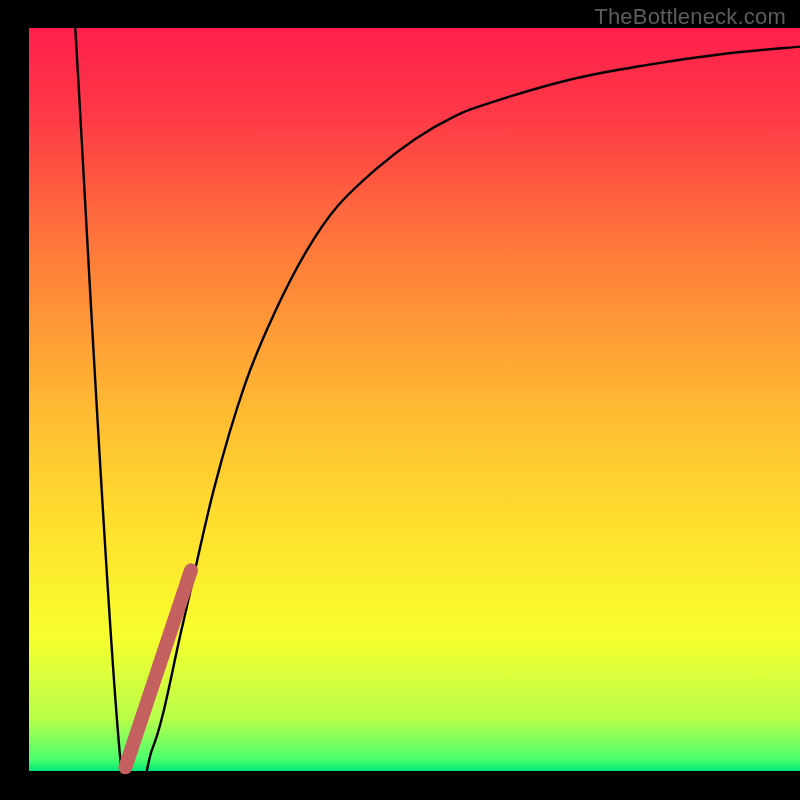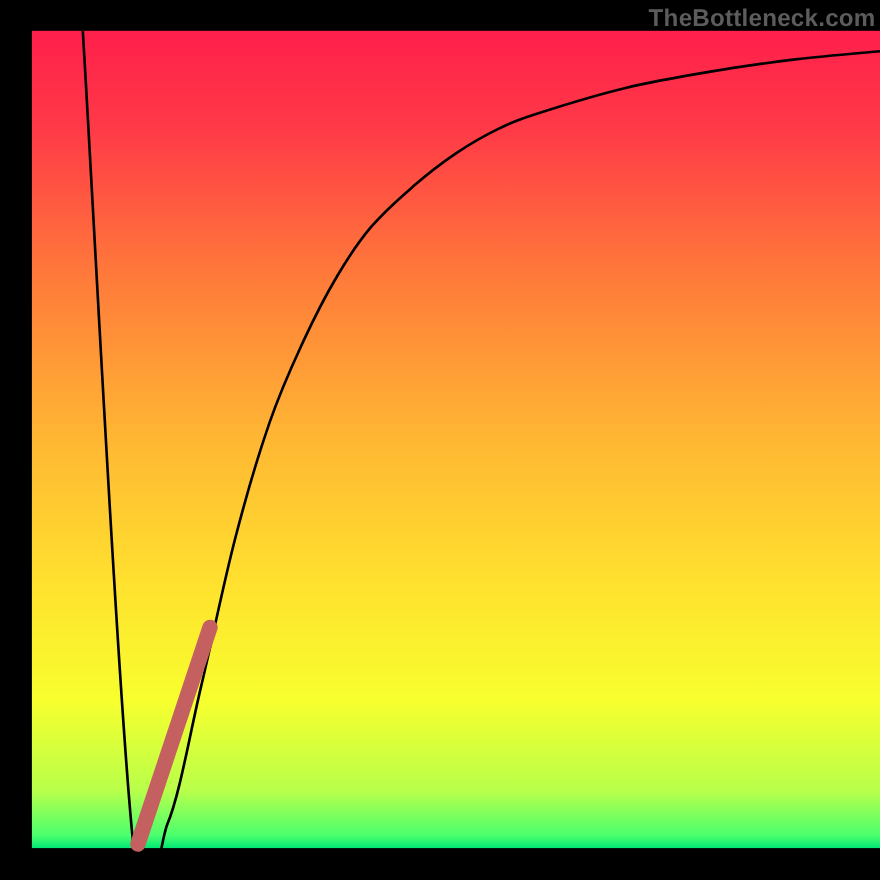--- a/index.html
+++ b/index.html
@@ -14,24 +14,24 @@
     position: relative;
     width: 800px;
     height: 800px;
   }
   svg {
     display: block;
   }
   .watermark {
     position: absolute;
     top: 4px;
-    right: 4px;
+    right: 14px;
     font-family: Arial, Helvetica, sans-serif;
     font-size: 22px;
-    font-weight: 700;
+    font-weight: 400;
     color: #5c5c5c;
     letter-spacing: 0.2px;
     user-select: none;
   }
 </style>
 </head>
 <body>
 
 <div class="stage">
   <svg id="chart-svg" width="800" height="800" viewBox="0 0 800 800" xmlns="http://www.w3.org/2000/svg">

